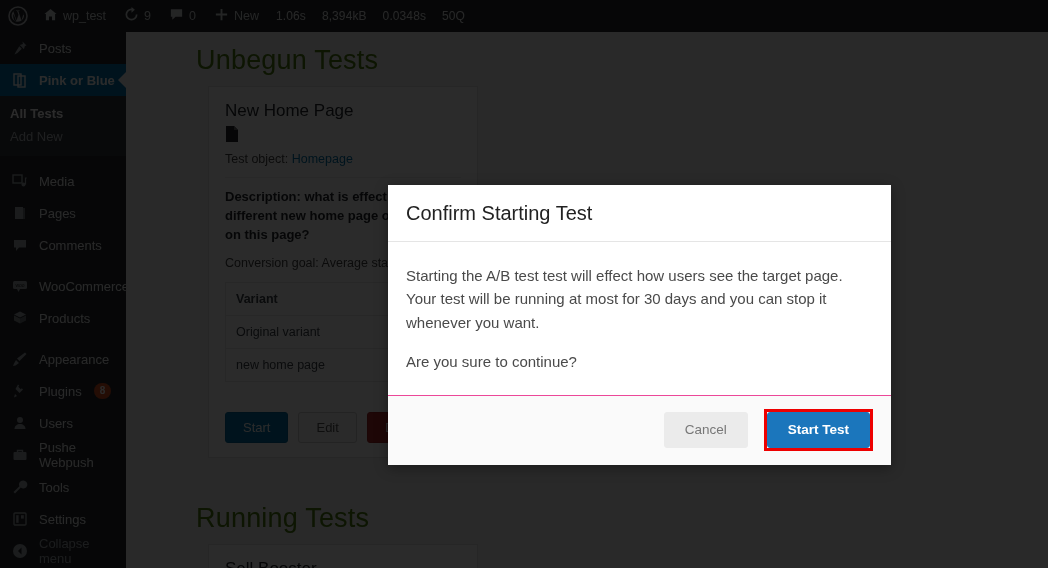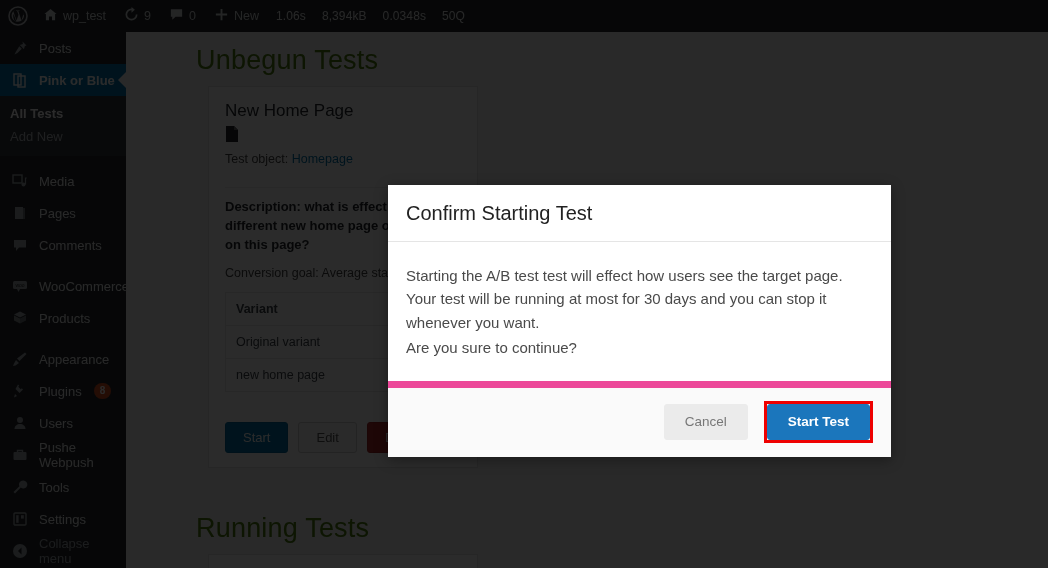--- a/index.html
+++ b/index.html
@@ -76,21 +76,21 @@
     font-size: 27px; font-weight: 400; color: #4d7c0f;
     padding: 13px 0 10px 46px; letter-spacing: .2px;
   }
   .card {
     background: #fff; border: 1px solid #e0e0e0;
     width: 270px; margin-left: 58px;
     padding: 14px 16px 14px 16px;
   }
   .card-title { font-size: 17px; color: #23282d; margin-bottom: 5px; }
   .doc-icon { margin: 3px 0 6px 0; }
-  .card-line { font-size: 12.5px; color: #444; margin-bottom: 21px; }
+  .card-line { font-size: 12.5px; color: #444; margin-bottom: 11px; }
   .link { color: #0073aa; }
   .card-div { border-top: 1px solid #eee; margin: 10px 0 10px 0; }
   .card-desc { font-size: 13px; color: #23282d; font-weight: bold; line-height: 1.45; }
   .card-goal { font-size: 12.5px; color: #444; margin-top: 11px; }
   table.variants {
     width: 100%; border-collapse: collapse; margin-top: 12px; font-size: 12.5px;
   }
   table.variants th, table.variants td {
     border: 1px solid #e3e3e3; padding: 9px 10px; text-align: left; color: #3c434a;
   }
@@ -116,23 +116,23 @@
     position: absolute; left: 388px; top: 185px; width: 503px;
     background: #fff; z-index: 70;
     box-shadow: 0 3px 12px rgba(0,0,0,.35);
   }
   .modal-head {
     padding: 17px 18px 16px 18px; border-bottom: 1px solid #e5e5e5;
   }
   .modal-title { font-size: 20px; font-weight: 400; color: #222; }
   .modal-body { padding: 22px 18px 22px 18px; }
   .modal-body p { font-size: 15px; color: #4a4a4a; line-height: 1.55; }
-  .modal-body p.spacer { margin-top: 2px; }
+  .modal-body p.spacer { margin-top: 16px; }
   .modal-foot {
-    border-top: 7px solid #ec4899; background: #fafafa;
+    border-top: 1px solid #ec4899; background: #fafafa;
     padding: 13px 18px 14px 18px;
     display: flex; justify-content: flex-end; align-items: center; gap: 16px;
   }
   .mbtn {
     font-size: 13.5px; padding: 9px 20px; border-radius: 3px;
     border: 1px solid transparent; cursor: pointer; line-height: 1.2;
   }
   .mbtn-cancel { background: #ebebeb; color: #777; border-color: #ebebeb; }
   .mbtn-start {
     background: #1b76bc; color: #fff; font-weight: bold; border-color: #1b76bc;

